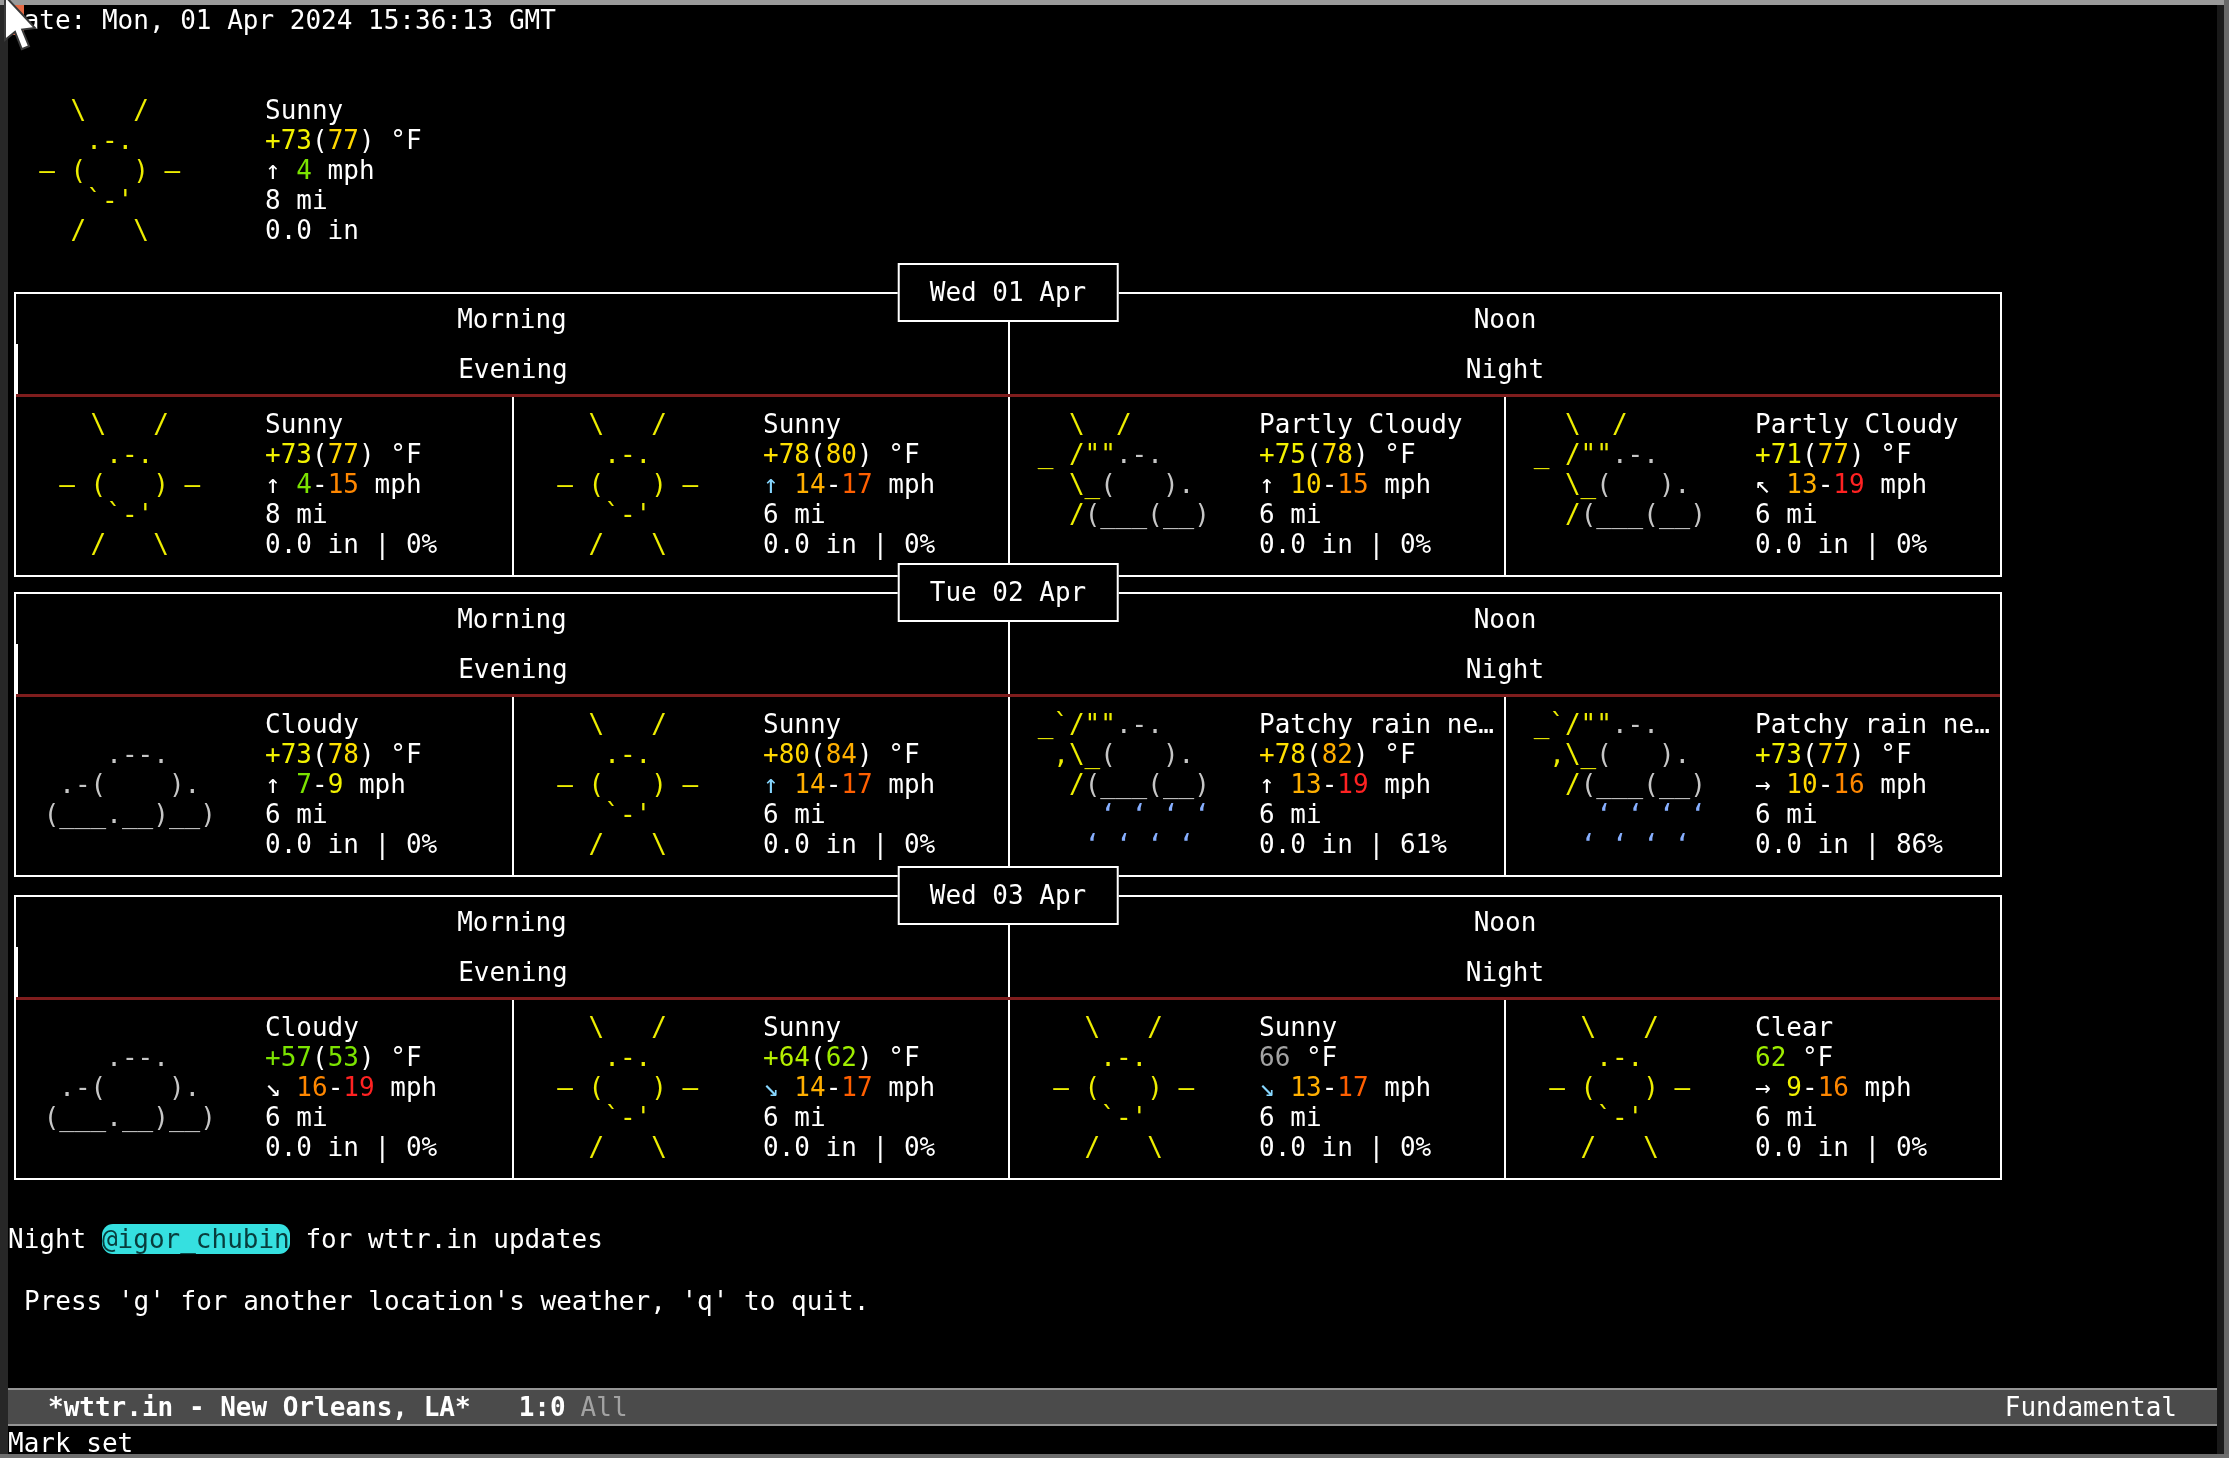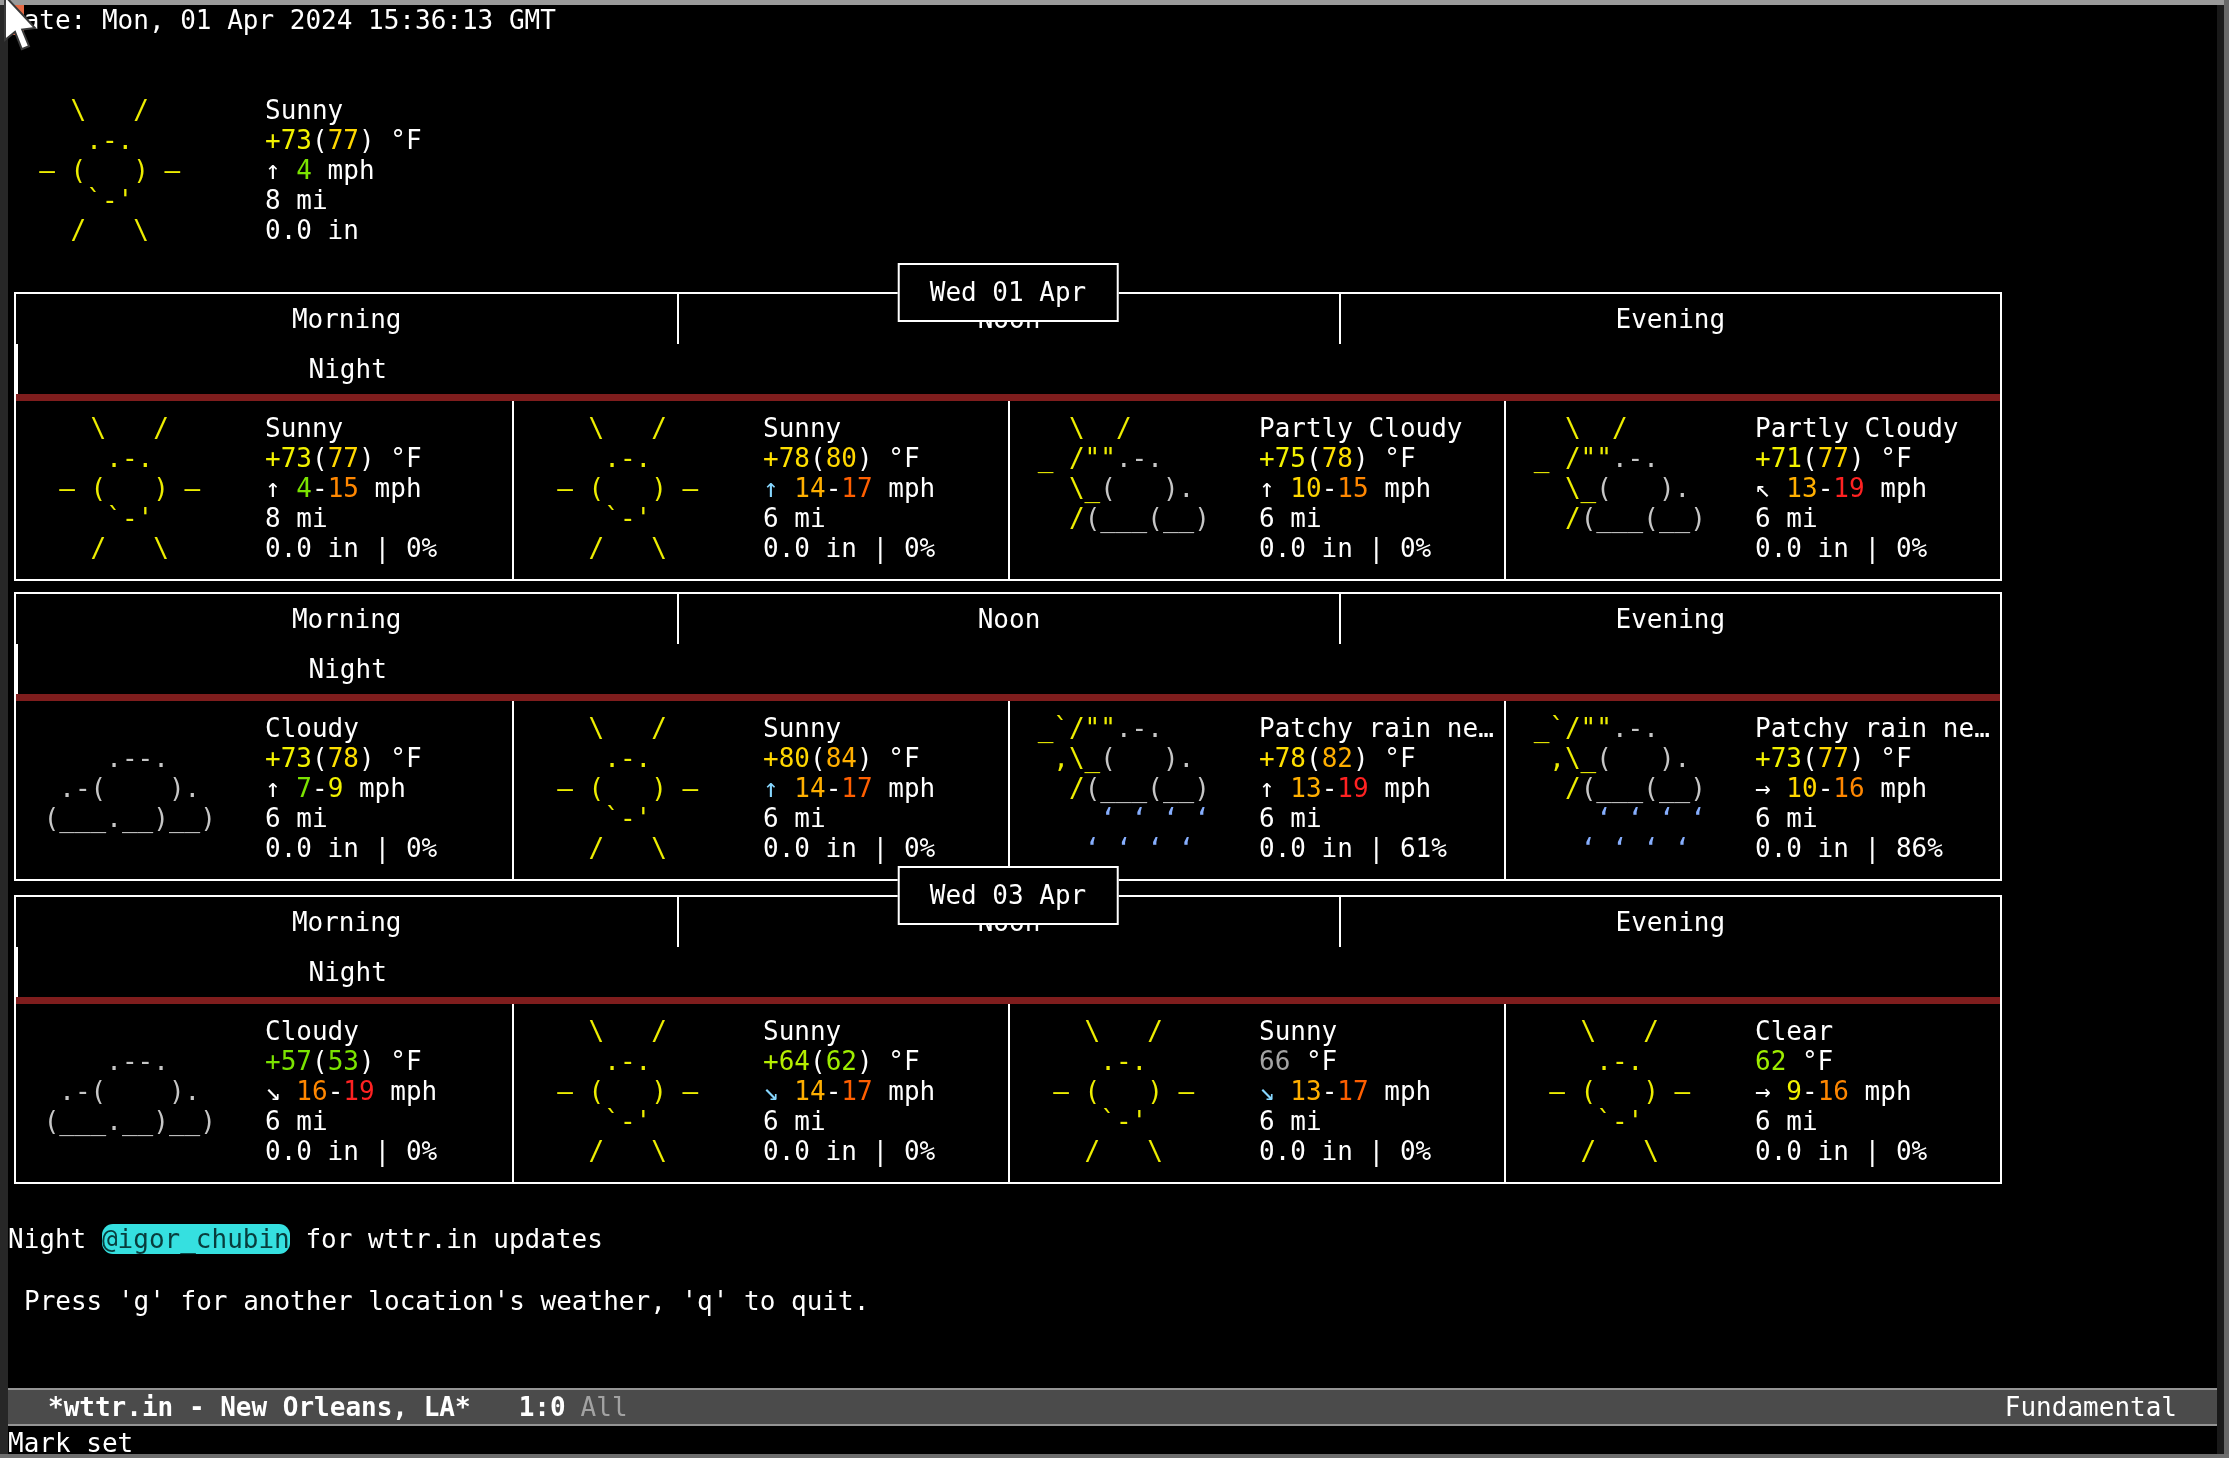--- a/index.html
+++ b/index.html
@@ -26,21 +26,21 @@
 
   .art-line{height:30px;white-space:pre;}
   .cline{height:30px;white-space:pre;}
 
   
   .day-section{position:absolute;left:14px;width:1988px;height:270px;}
   #day-0{top:263px;} #day-1{top:563px;} #day-2{top:866px;}
   .day-label{position:absolute;left:50%;transform:translateX(-50%);top:0;height:55px;line-height:55px;
              border:2px solid #fff;background:#000;padding:0 30px;z-index:2;white-space:pre;}
   .forecast-table{position:absolute;top:29px;left:0;right:0;border:2px solid #fff;background:#000;}
-  .thead{display:grid;grid-template-columns:repeat(3,1fr);border-bottom:7px solid #7f1d1d;}
+  .thead{display:grid;grid-template-columns:repeat(2,1fr);border-bottom:3px solid #7f1d1d;}
   .th{height:50px;line-height:50px;text-align:center;}
   .th + .th{border-left:2px solid #fff;}
   .tbody{display:grid;grid-template-columns:repeat(4,1fr);}
   .cell{position:relative;height:178px;}
   .cell + .cell{border-left:2px solid #fff;}
   .cell .art{position:absolute;left:12px;top:12px;}
   .cell-lines{position:absolute;left:249px;top:12px;}
 
   
   #location-line{position:absolute;left:8px;top:1164px;white-space:pre;}
@@ -156,20 +156,21 @@
                 <div class="cline"><span style="color: rgb(242, 242, 0);">+71</span><span>(</span><span style="color: rgb(255, 215, 0);">77</span><span>)</span><span> °F</span></div>
                 <div class="cline"><span>↖ </span><span style="color: rgb(255, 175, 0);">13</span><span>-</span><span style="color: rgb(255, 34, 34);">19</span><span> mph</span></div>
                 <div class="cline"><span>6 mi</span></div>
                 <div class="cline"><span>0.0 in | 0%</span></div>
               </div>
             </div>
           </div>
         </div>
       </section>
       <section class="day-section" id="day-1">
+        <div class="day-label">Tue 02 Apr</div>
         <div class="forecast-table">
           <div class="thead">
             <div class="th">Morning</div>
             <div class="th">Noon</div>
             <div class="th">Evening</div>
             <div class="th">Night</div>
           </div>
           <div class="tbody">
             <div class="cell">
               <div class="art">

